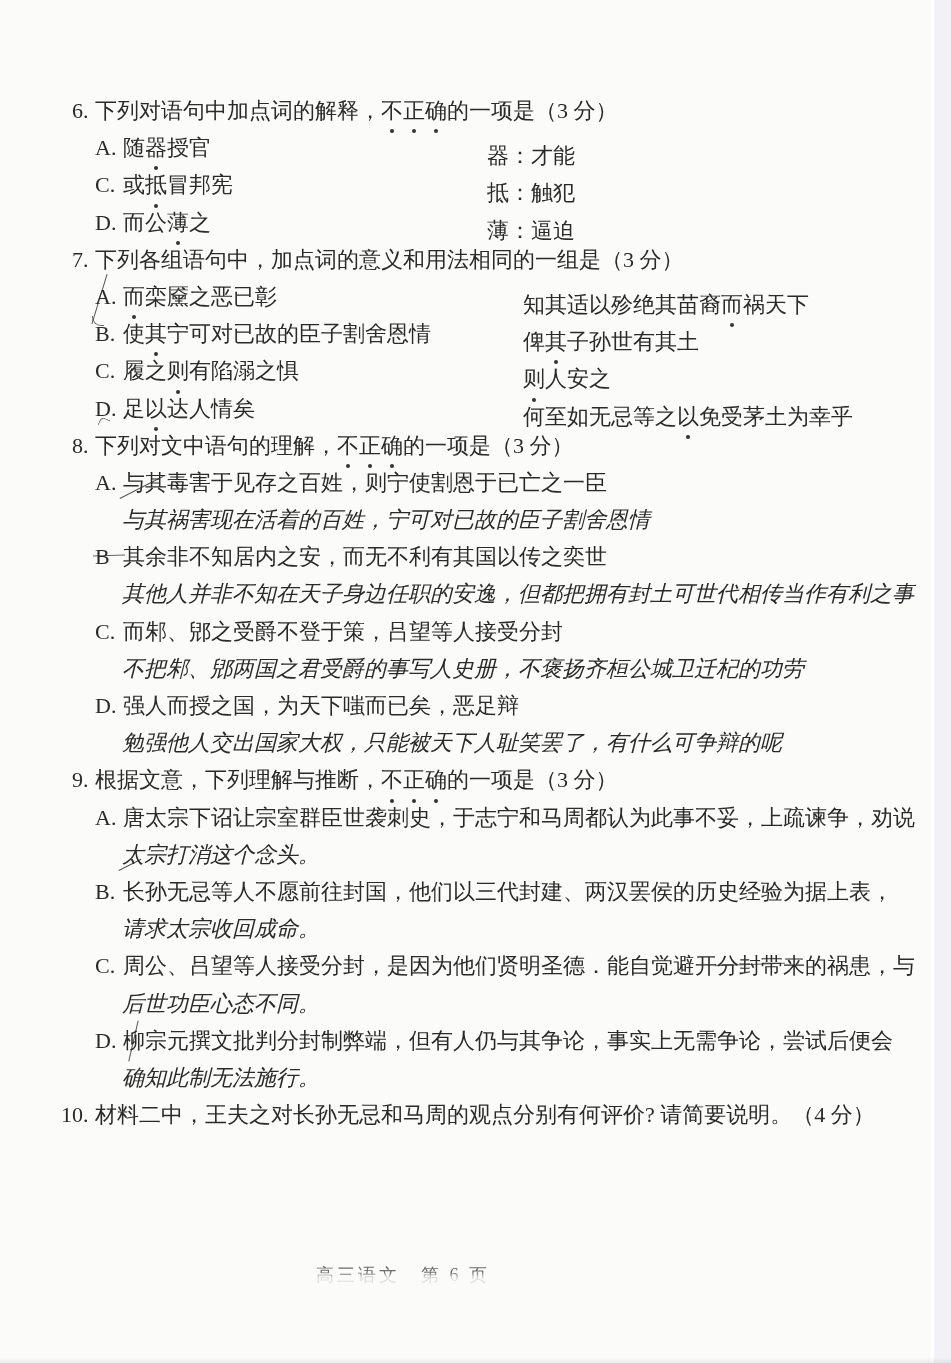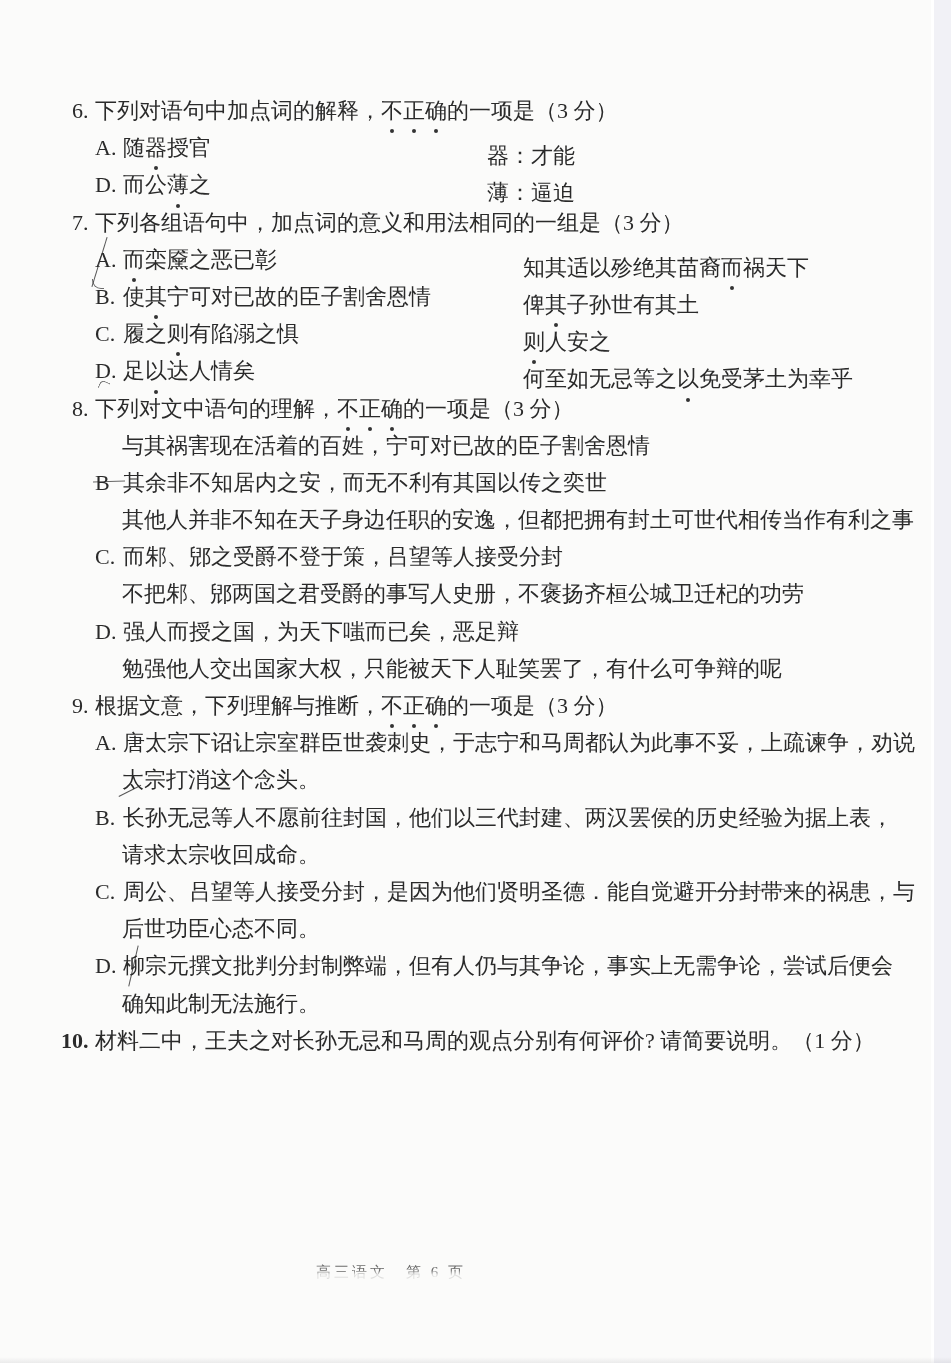--- a/index.html
+++ b/index.html
@@ -27,23 +27,23 @@
     background:linear-gradient(to bottom, rgba(0,0,0,0), rgba(120,120,130,.12));
   }
   .content{
     position:absolute;top:92px;left:72px;right:40px;
     font-size:22px;line-height:37.2px;
     letter-spacing:0px;
   }
   .line{position:relative;height:37.2px;white-space:nowrap;}
   .l-title{padding-left:0;}
   .l-opt{padding-left:23px;}
-  .l-sub{padding-left:50px;}
+  .l-sub{padding-left:50px;font-style:italic;}
   .qnum{display:inline-block;width:23px;}
-  .qnum.wide{margin-left:-11px;width:34px;font-weight:bold;}
+  .qnum.wide{margin-left:-11px;width:34px;}
   .optlabel{display:inline-block;width:28px;position:relative;}
   .two-col .gloss{position:absolute;top:8px;}
   .gloss.g6{left:415px;}
   .gloss.g7{left:423px;margin-left:28px;}
   .seg{position:relative;text-align:center;}
   
   .emch{position:relative;display:inline-block;}
   .emch::after{
     content:"";position:absolute;left:50%;bottom:-4px;
     transform:translateX(-50%);
@@ -81,21 +81,21 @@
   }
   .tick{
     position:absolute;left:27px;top:-9px;width:9px;height:8px;
     border:0 solid rgba(45,45,45,.75);
     border-left-width:1.6px;border-top-width:1.6px;
     border-radius:5px 0 0 0;
     transform:rotate(24deg);
   }
   .footer{
     position:absolute;left:316px;top:1263px;
-    font-size:15px;color:#4a4a4a;letter-spacing:3px;
+    font-size:18px;color:#4a4a4a;letter-spacing:3px;
     filter:blur(.4px);
     opacity:.85;
     -webkit-mask-image:linear-gradient(to bottom, rgba(0,0,0,.95) 38%, rgba(0,0,0,.18) 62%),linear-gradient(to right, rgba(0,0,0,1) 45%, rgba(0,0,0,.55) 100%);
     -webkit-mask-composite:source-in;
     mask-image:linear-gradient(to bottom, rgba(0,0,0,.95) 38%, rgba(0,0,0,.18) 62%);
   }
 </style>
 </head>
 <body>
 
@@ -103,20 +103,24 @@
   <div class="content">
 
     <div class="line l-title">
       <span class="qnum">6.</span><span class="seg"><span>下列对语句中加点词的解释，</span><span class="emch">不</span><span class="emch">正</span><span class="emch">确</span><span>的一项是（3 分）</span></span>
     </div>
     <div class="line l-opt two-col">
       <span class="optlabel">A.</span><span class="seg"><span>随</span><span class="emch">器</span><span>授官</span></span>
       <span class="gloss g6 seg"><span>器：才能</span></span>
     </div>
     <div class="line l-opt two-col">
+      <span class="optlabel">C.</span><span class="seg"><span>或</span><span class="emch">抵</span><span>冒邦宪</span></span>
+      <span class="gloss g6 seg"><span>抵：触犯</span></span>
+    </div>
+    <div class="line l-opt two-col">
       <span class="optlabel">D.</span><span class="seg"><span>而公</span><span class="emch">薄</span><span>之</span></span>
       <span class="gloss g6 seg"><span>薄：逼迫</span></span>
     </div>
 
     <div class="line l-title">
       <span class="qnum">7.</span><span class="seg"><span>下列各组语句中，加点词的意义和用法相同的一组是（3 分）</span></span>
     </div>
     <div class="line l-opt two-col">
       <span class="optlabel mark-scribble">A.</span><span class="seg"><span class="emch">而</span><span>栾黡之恶已彰</span></span>
       <span class="gloss g7 seg"><span>知其适以殄绝其苗裔</span><span class="emch">而</span><span>祸天下</span></span>
@@ -131,20 +135,23 @@
     </div>
     <div class="line l-opt two-col">
       <span class="optlabel">D.</span><span class="seg"><span>足</span><span class="emch">以</span><span>达人情矣</span></span>
       <span class="gloss g7 seg"><span>何至如无忌等之</span><span class="emch">以</span><span>免受茅土为幸乎</span></span>
     </div>
 
     <div class="line l-title">
       <span class="tick"></span>
       <span class="qnum">8.</span><span class="seg"><span>下列对文中语句的理解，</span><span class="emch">不</span><span class="emch">正</span><span class="emch">确</span><span>的一项是（3 分）</span></span>
     </div>
+    <div class="line l-opt">
+      <span class="optlabel">A.</span><span class="seg"><span class="mark-slash">与其</span><span>毒害于见存之百姓，则宁使割恩于已亡之一臣</span></span>
+    </div>
     <div class="line l-sub">
       <span class="seg"><span>与其祸害现在活着的百姓，宁可对已故的臣子割舍恩情</span></span>
     </div>
     <div class="line l-opt">
       <span class="optlabel mark-strike">B</span><span class="seg"><span>其余非不知居内之安，而无不利有其国以传之奕世</span></span>
     </div>
     <div class="line l-sub">
       <span class="seg"><span>其他人并非不知在天子身边任职的安逸，但都把拥有封土可世代相传当作有利之事</span></span>
     </div>
     <div class="line l-opt">
@@ -182,21 +189,21 @@
       <span class="seg"><span>后世功臣心态不同。</span></span>
     </div>
     <div class="line l-opt">
       <span class="optlabel">D.</span><span class="seg"><span class="mark-vslash">柳</span><span>宗元撰文批判分封制弊端，但有人仍与其争论，事实上无需争论，尝试后便会</span></span>
     </div>
     <div class="line l-sub">
       <span class="seg"><span>确知此制无法施行。</span></span>
     </div>
 
     <div class="line l-title">
-      <span class="qnum wide">10.</span><span class="seg"><span>材料二中，王夫之对长孙无忌和马周的观点分别有何评价? 请简要说明。（1 分）</span></span>
+      <span class="qnum wide">10.</span><span class="seg"><span>材料二中，王夫之对长孙无忌和马周的观点分别有何评价? 请简要说明。（4 分）</span></span>
     </div>
 
   </div>
 
   <div class="footer">高三语文　第 6 页</div>
   <div class="scan-edge"></div>
   <div class="scan-bottom"></div>
 </div>
 
 </body></html>

